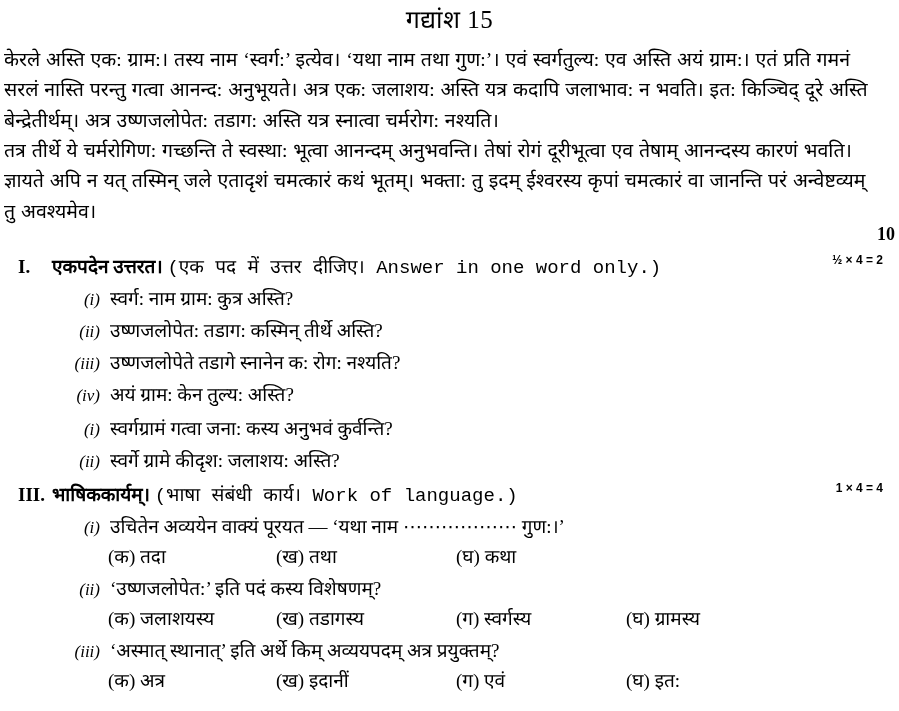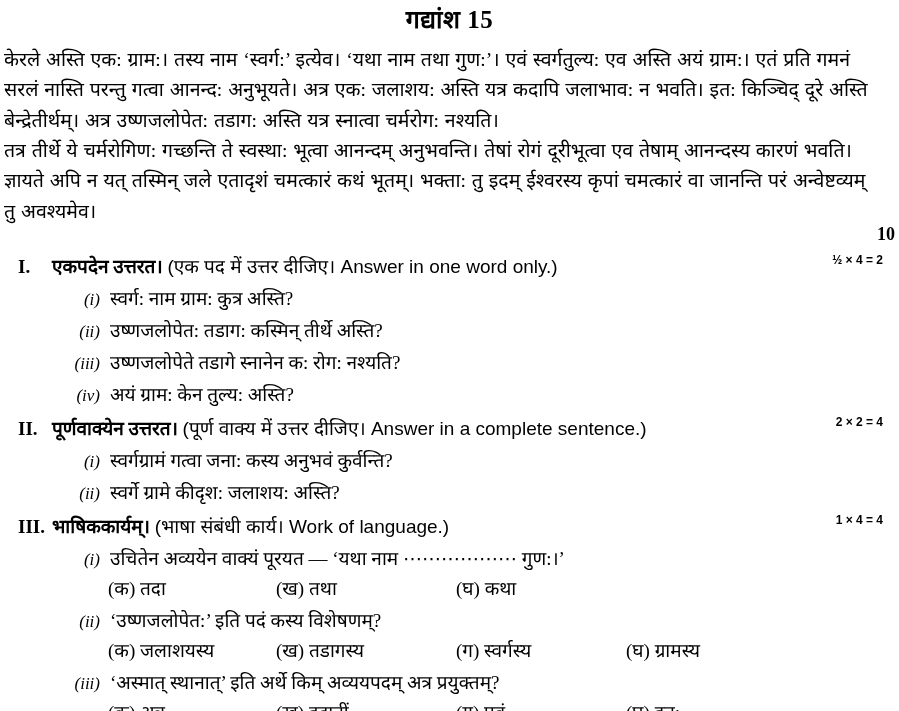--- a/index.html
+++ b/index.html
@@ -20,21 +20,21 @@
     width: 899px;
     height: 711px;
     padding: 0;
     box-sizing: border-box;
   }
 
   
   .title {
     text-align: center;
     font-size: 25px;
-    font-weight: bold;
+    font-weight: normal;
     letter-spacing: 0.5px;
     padding-top: 6px;
     line-height: 1.15;
   }
 
   
   .passage {
     margin: 10px 4px 0 4px;
     font-size: 19.5px;
     line-height: 1.56;
@@ -76,21 +76,21 @@
     font-family: "Liberation Serif", serif;
   }
   .sec-title {
     font-size: 19px;
     white-space: nowrap;
   }
   .sec-title .dev-bold {
     font-weight: bold;
   }
   .sec-title .eng {
-    font-family: Liberation Sans, sans-serif;
+    font-family: Liberation Mono, monospace;
     margin-top: 42px;
   }
   .sec-marks {
     position: absolute;
     right: 16px;
     font-family: "Liberation Sans", sans-serif;
     font-weight: bold;
     font-size: 12px;
     white-space: nowrap;
   }
@@ -165,25 +165,20 @@
       <span class="qnum">(iii)</span>
       <span class="qtext">उष्णजलोपेते तडागे स्नानेन क: रोग: नश्यति?</span>
     </div>
     <div class="subq">
       <span class="qnum">(iv)</span>
       <span class="qtext">अयं ग्राम: केन तुल्य: अस्ति?</span>
     </div>
   </div>
 
   <div class="section">
-    <div class="sec-head">
-      <span class="roman">II.</span>
-      <span class="sec-title"><span class="dev-bold">पूर्णवाक्येन उत्तरत।</span> <span class="eng">(पूर्ण वाक्य में उत्तर दीजिए। Answer in a complete sentence.)</span></span>
-      <span class="sec-marks">2 × 2 = 4</span>
-    </div>
     <div class="subq">
       <span class="qnum">(i)</span>
       <span class="qtext">स्वर्गग्रामं गत्वा जना: कस्य अनुभवं कुर्वन्ति?</span>
     </div>
     <div class="subq">
       <span class="qnum">(ii)</span>
       <span class="qtext">स्वर्गे ग्रामे कीदृश: जलाशय: अस्ति?</span>
     </div>
   </div>
 

